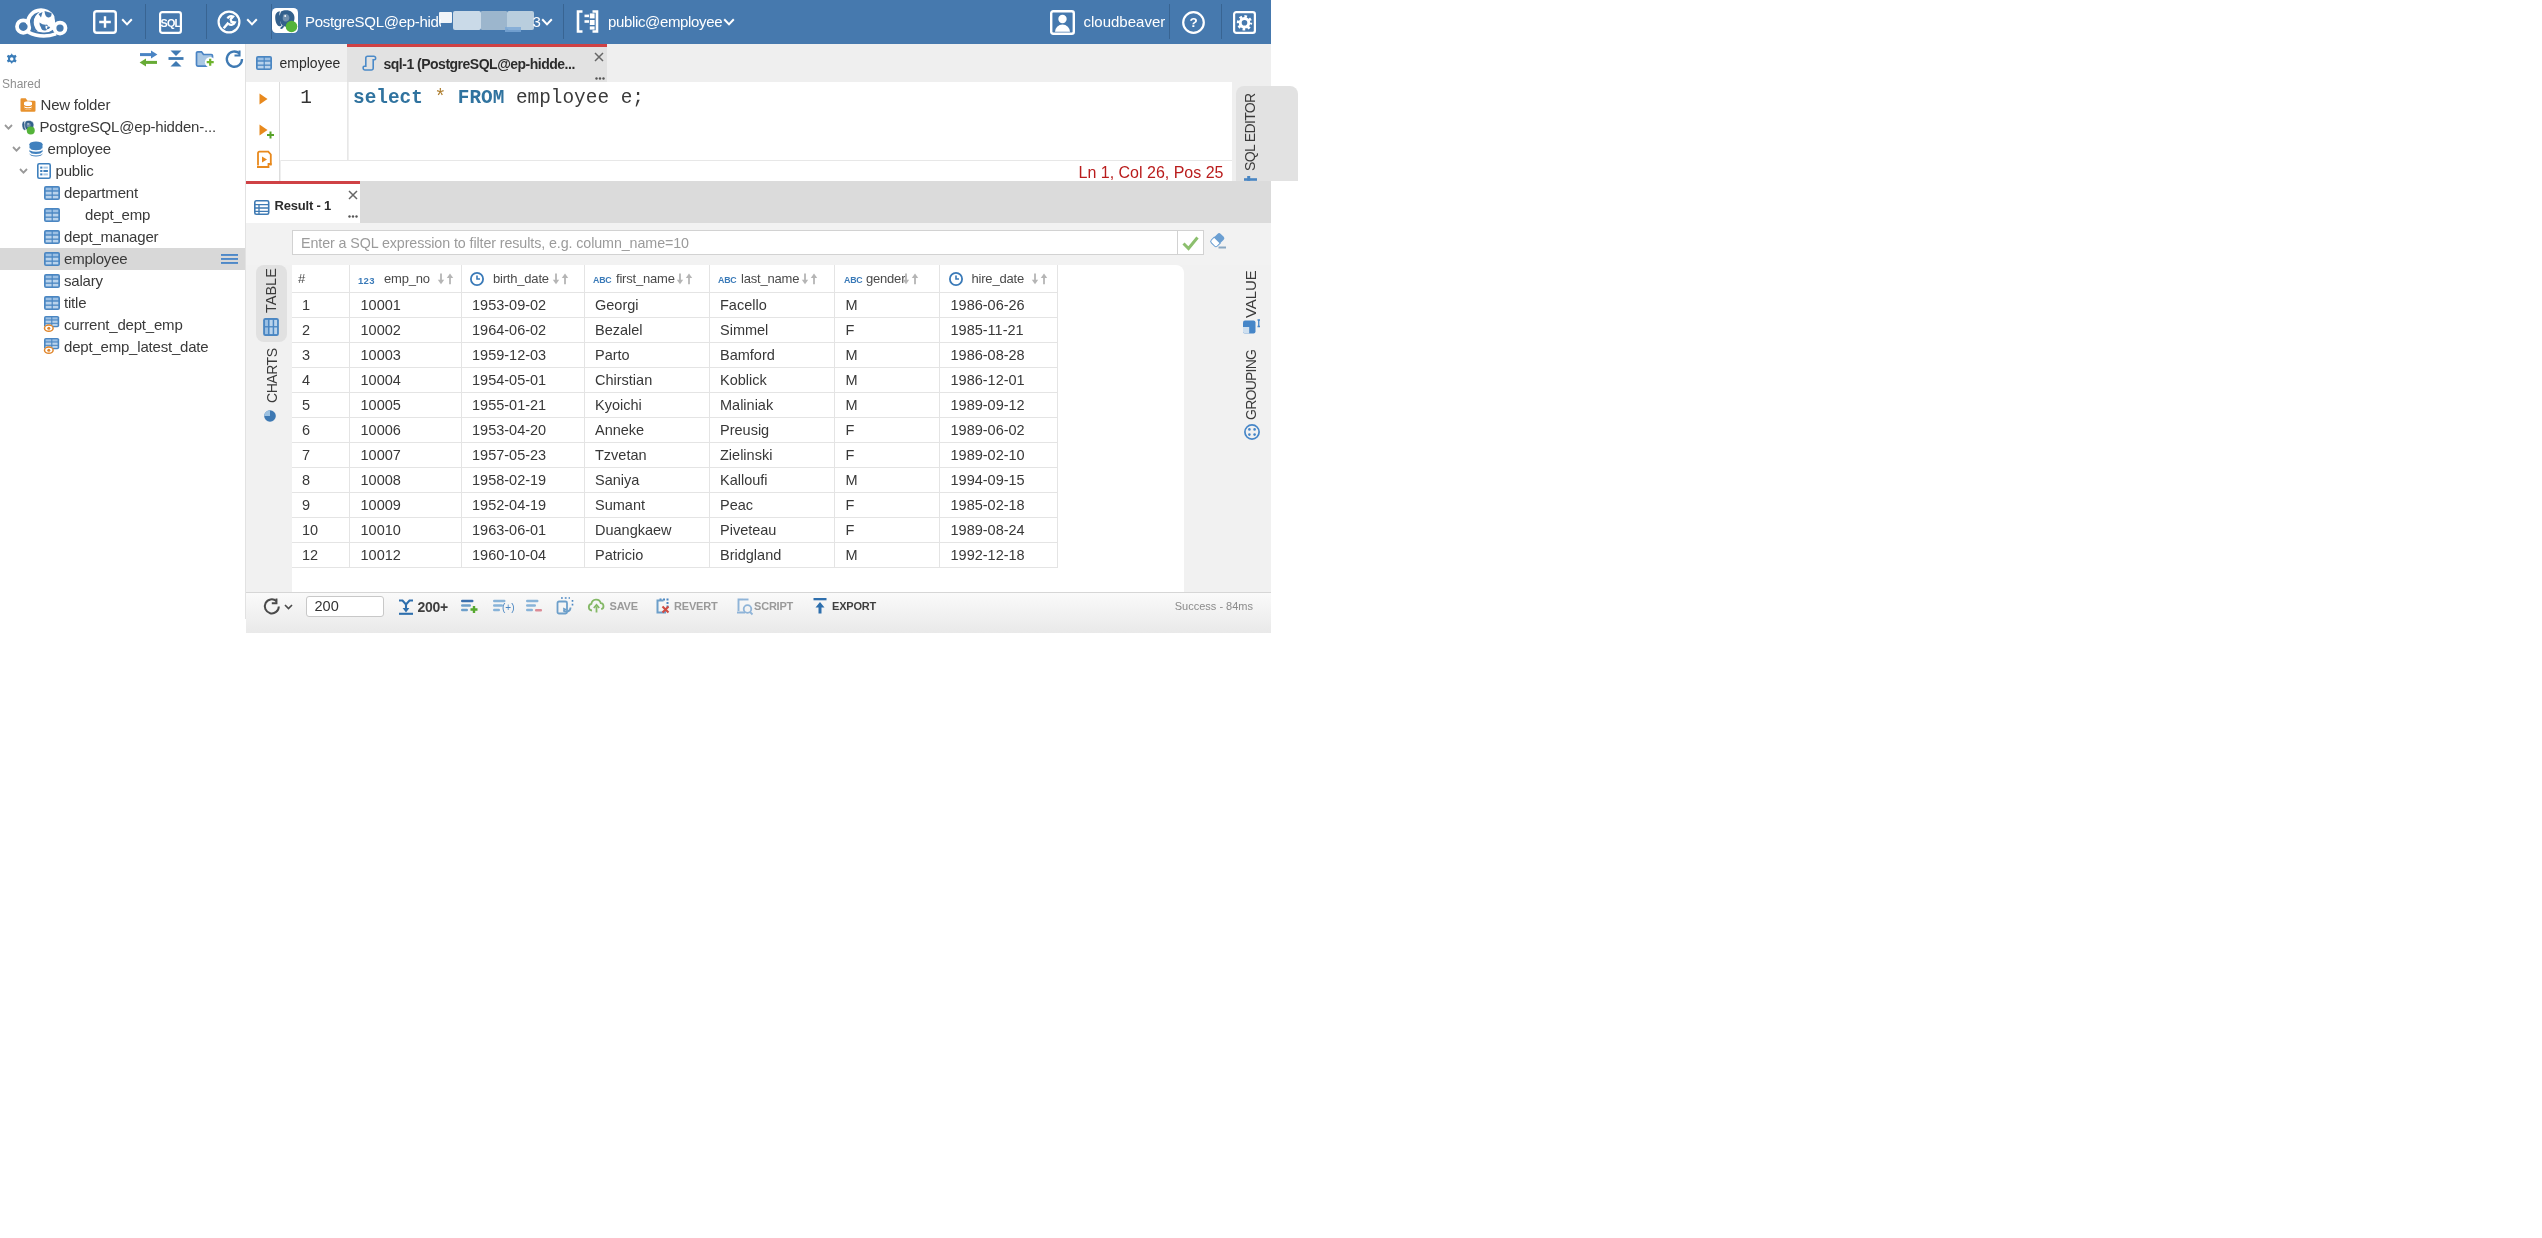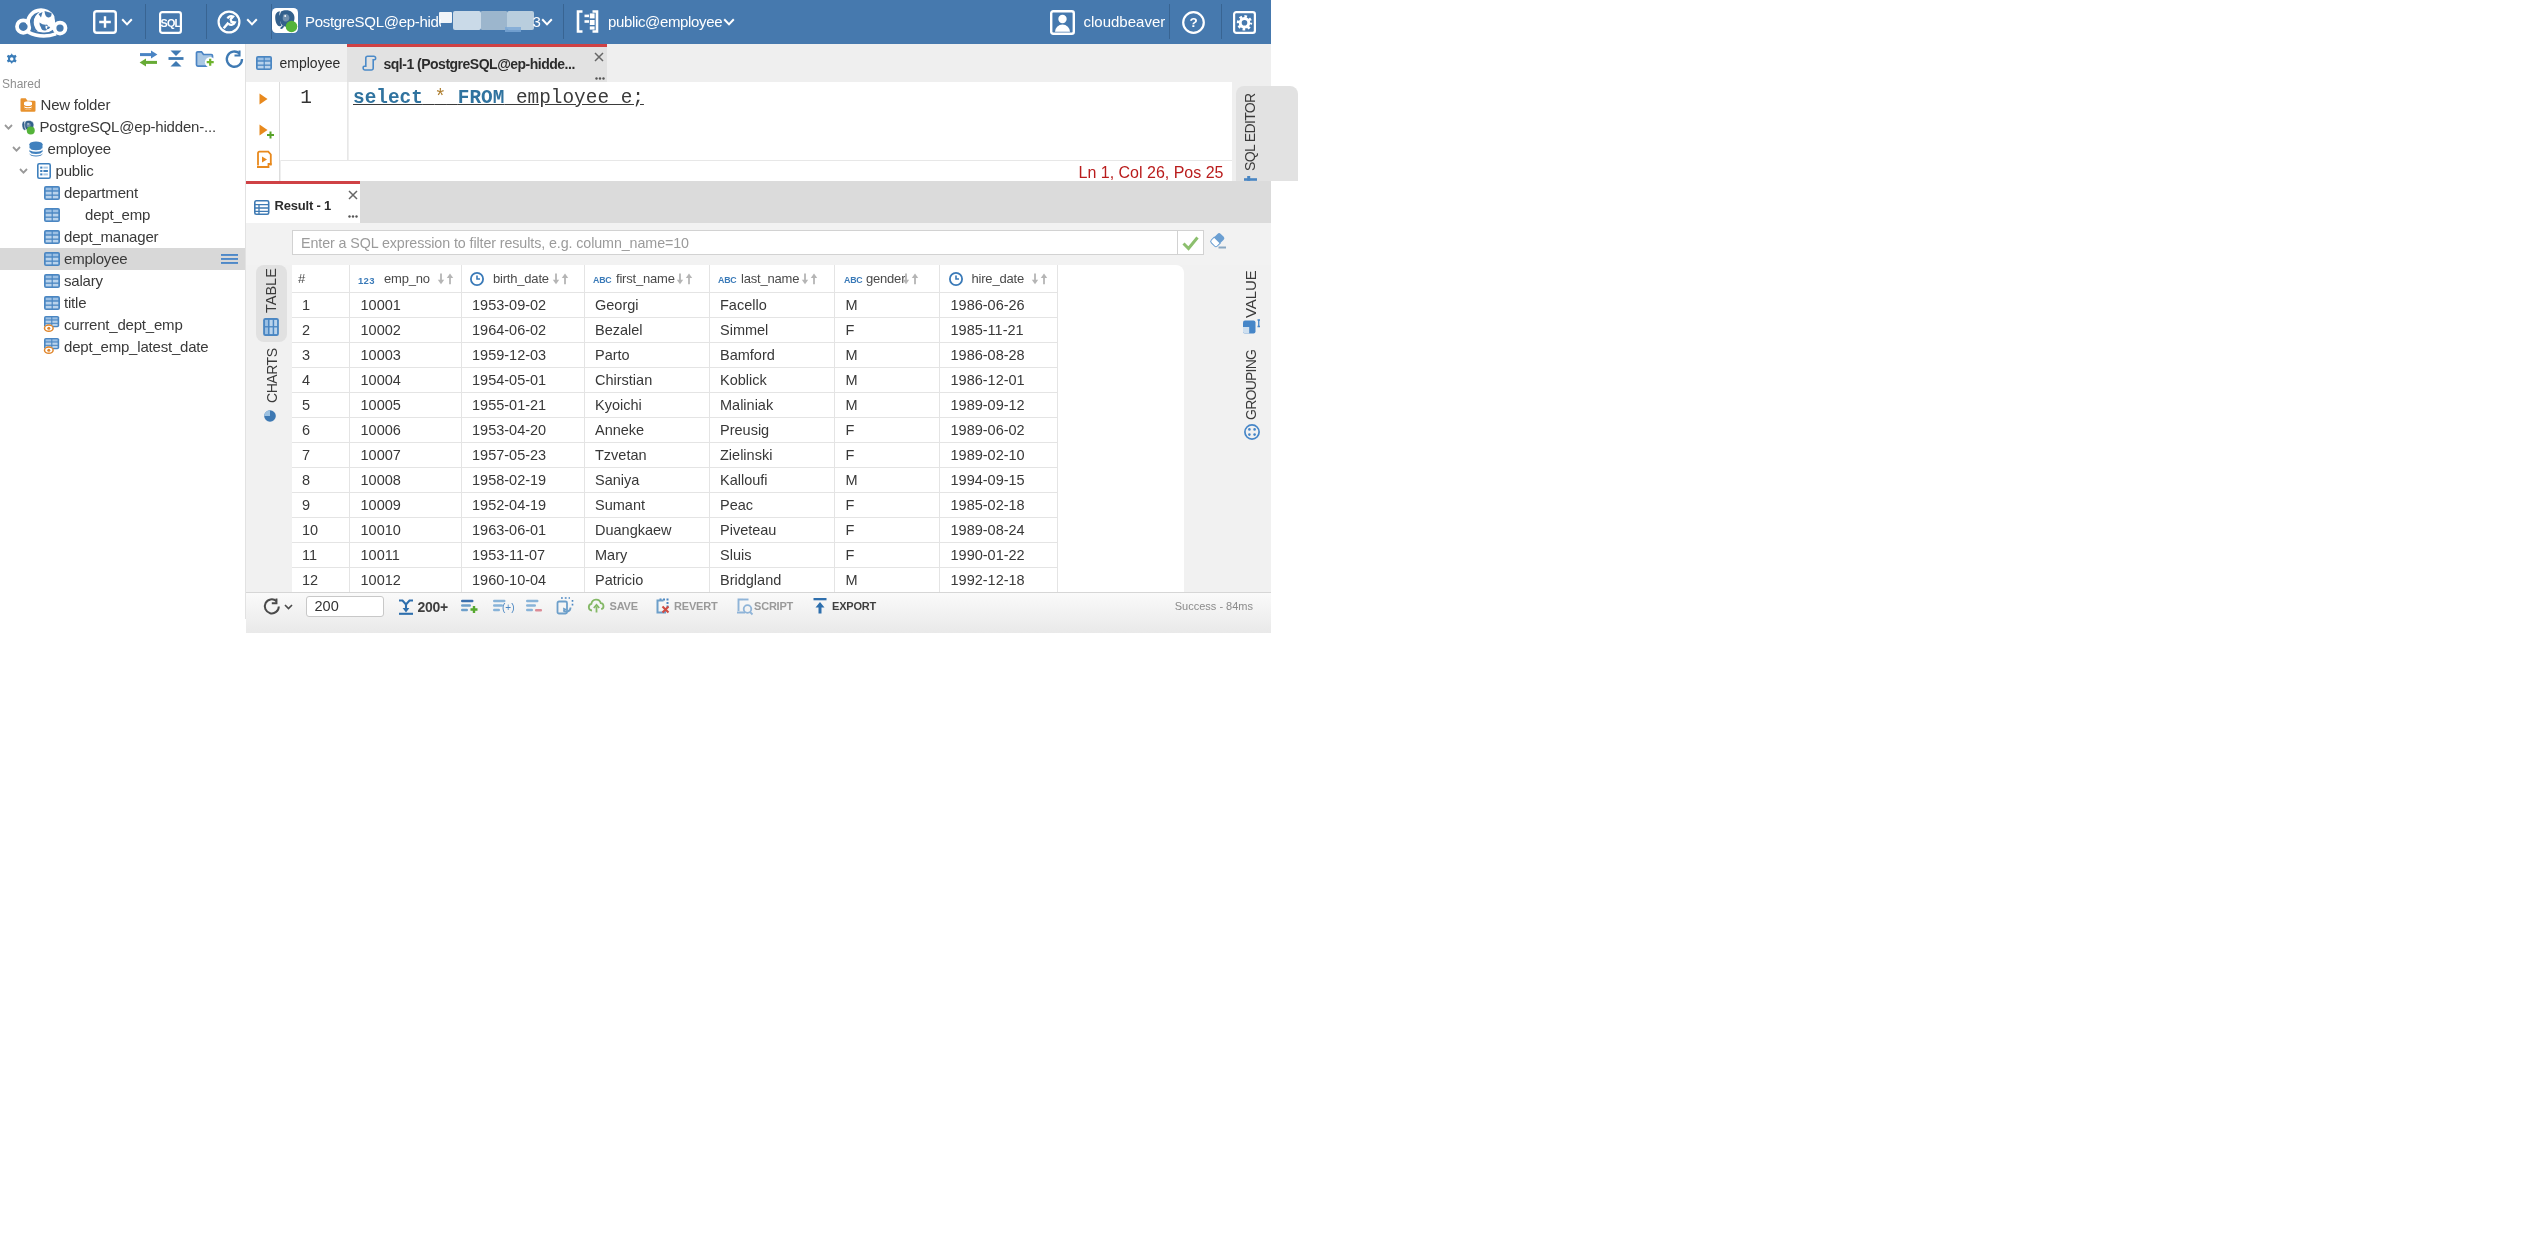--- a/index.html
+++ b/index.html
@@ -329,21 +329,21 @@
       <svg width="16" height="17" style="left:10px; top:69px;" viewBox="0 0 16 17">
         <path d="M2,14.5 v-12.5 a1.3,1.3 0 0 1 1.3,-1.3 h9 l2.5,2.8 v11" fill="none" stroke="#e8891d" stroke-width="1.8"></path>
         <path d="M1,16 h11.5 v-3 h3" fill="none" stroke="#e8891d" stroke-width="1.8"></path>
         <path d="M6,5.5 L11,8.5 L6,11.5 z" fill="#e8891d"></path>
       </svg>
     </div>
     <div id="numcol">
         <span class="mono" style="position:absolute; right:35px; top:5.5px; color:#333;">1</span>
       </div>
     <div id="codearea">
-        <span class="mono" style="position:absolute; left:4px; top:5.5px; color:#3b3b3b; letter-spacing:0;text-decoration:underline;"><b style="color:#30739f;">select</b> <span style="color:#ad7d2e;">*</span> <b style="color:#30739f;">FROM</b> employee e;</span>
+        <span class="mono" style="position:absolute; left:4px; top:5.5px; color:#3b3b3b; letter-spacing:0;"><b style="color:#30739f;">select</b> <span style="color:#ad7d2e;">*</span> <b style="color:#30739f;">FROM</b> employee e;</span>
       </div>
     <div id="edstatus">
         <span style="position:absolute; right:8px; top:3px; font-size:16px; color:#b91c1c;">Ln 1, Col 26, Pos 25</span>
       </div>
     <div id="sqltab">
       <span id="v-sqled" class="vlab" style="left:6.5px; top:84.5px; font-size:14px; letter-spacing:-0.65px;">SQL EDITOR</span>
       <svg width="15" height="5" style="left:8px; top:90px;" viewBox="0 0 15 5">
           <rect x="0" y="2.2" width="13" height="2.6" fill="#4a86c2"></rect>
           <rect x="3.2" y="0" width="3" height="4.8" fill="#4a86c2"></rect>
         </svg>
@@ -550,29 +550,20 @@
         <tr>
               <td>10</td>
               <td>10010</td>
               <td>1963-06-01</td>
               <td>Duangkaew</td>
               <td>Piveteau</td>
               <td>F</td>
               <td>1989-08-24</td>
             </tr>
         <tr>
-              <td>11</td>
-              <td>10011</td>
-              <td>1953-11-07</td>
-              <td>Mary</td>
-              <td>Sluis</td>
-              <td>F</td>
-              <td>1990-01-22</td>
-            </tr>
-        <tr>
               <td>12</td>
               <td>10012</td>
               <td>1960-10-04</td>
               <td>Patricio</td>
               <td>Bridgland</td>
               <td>M</td>
               <td>1992-12-18</td>
             </tr>
       </tbody>
         </table>

